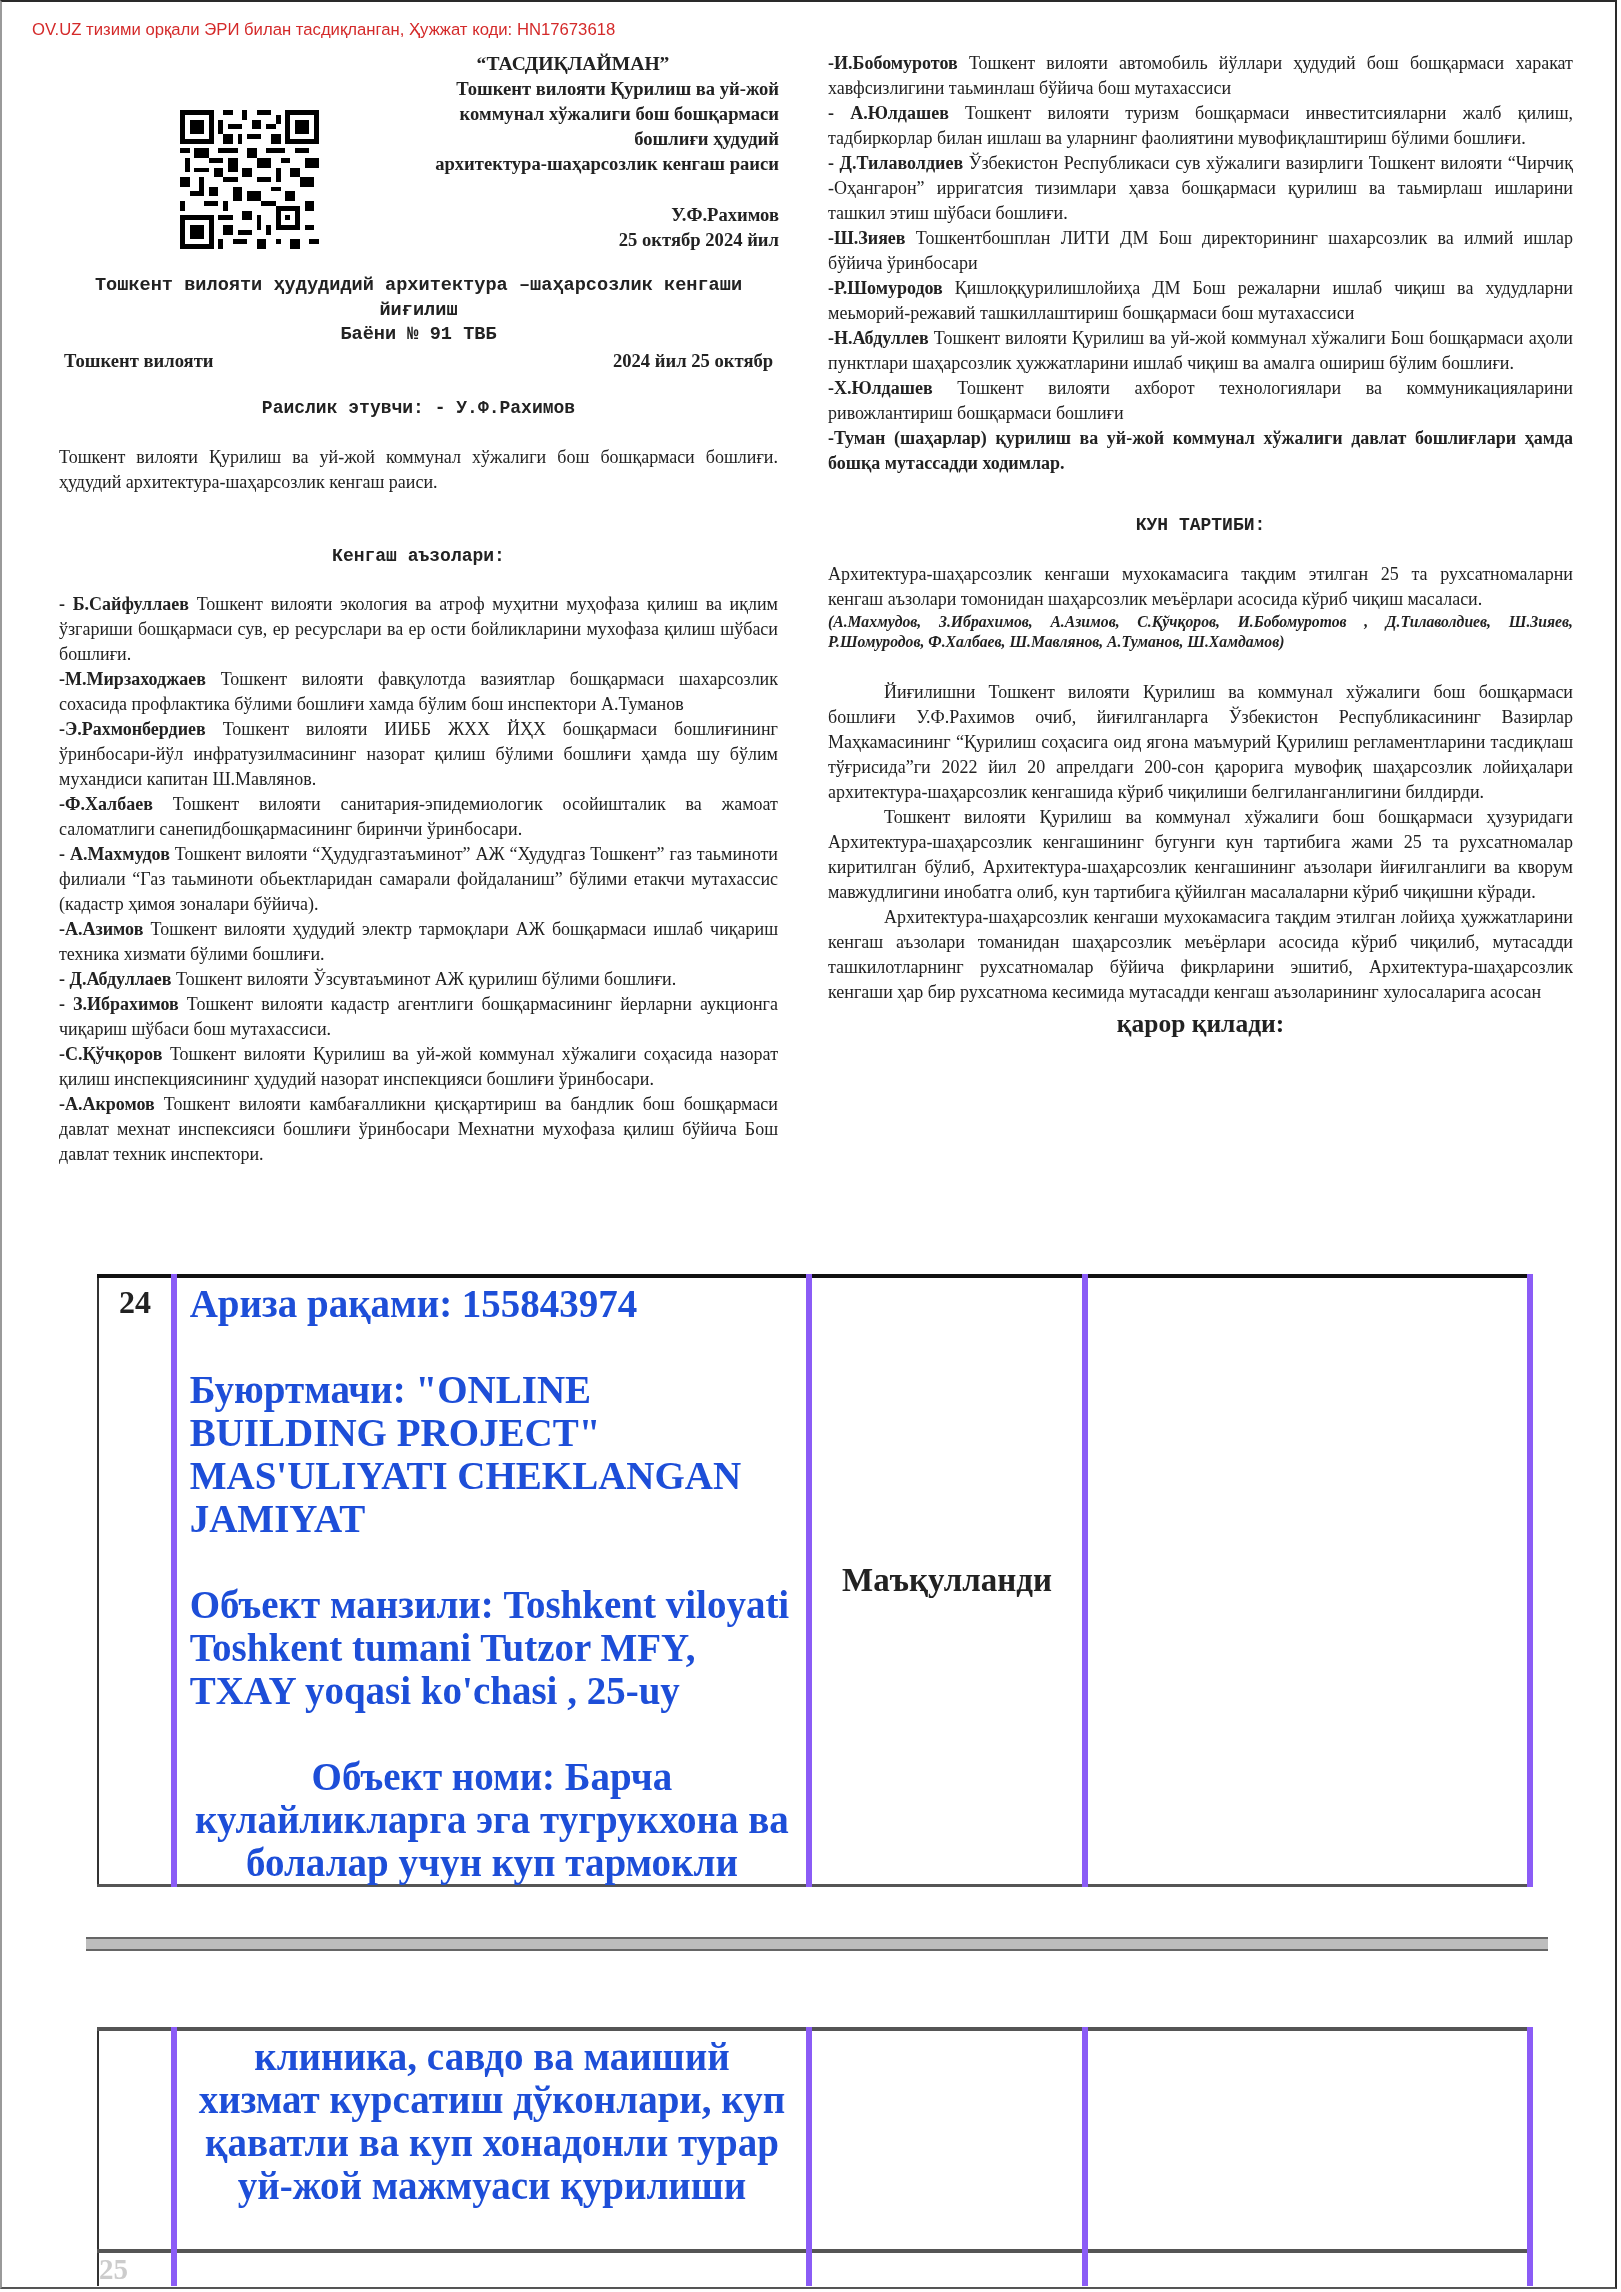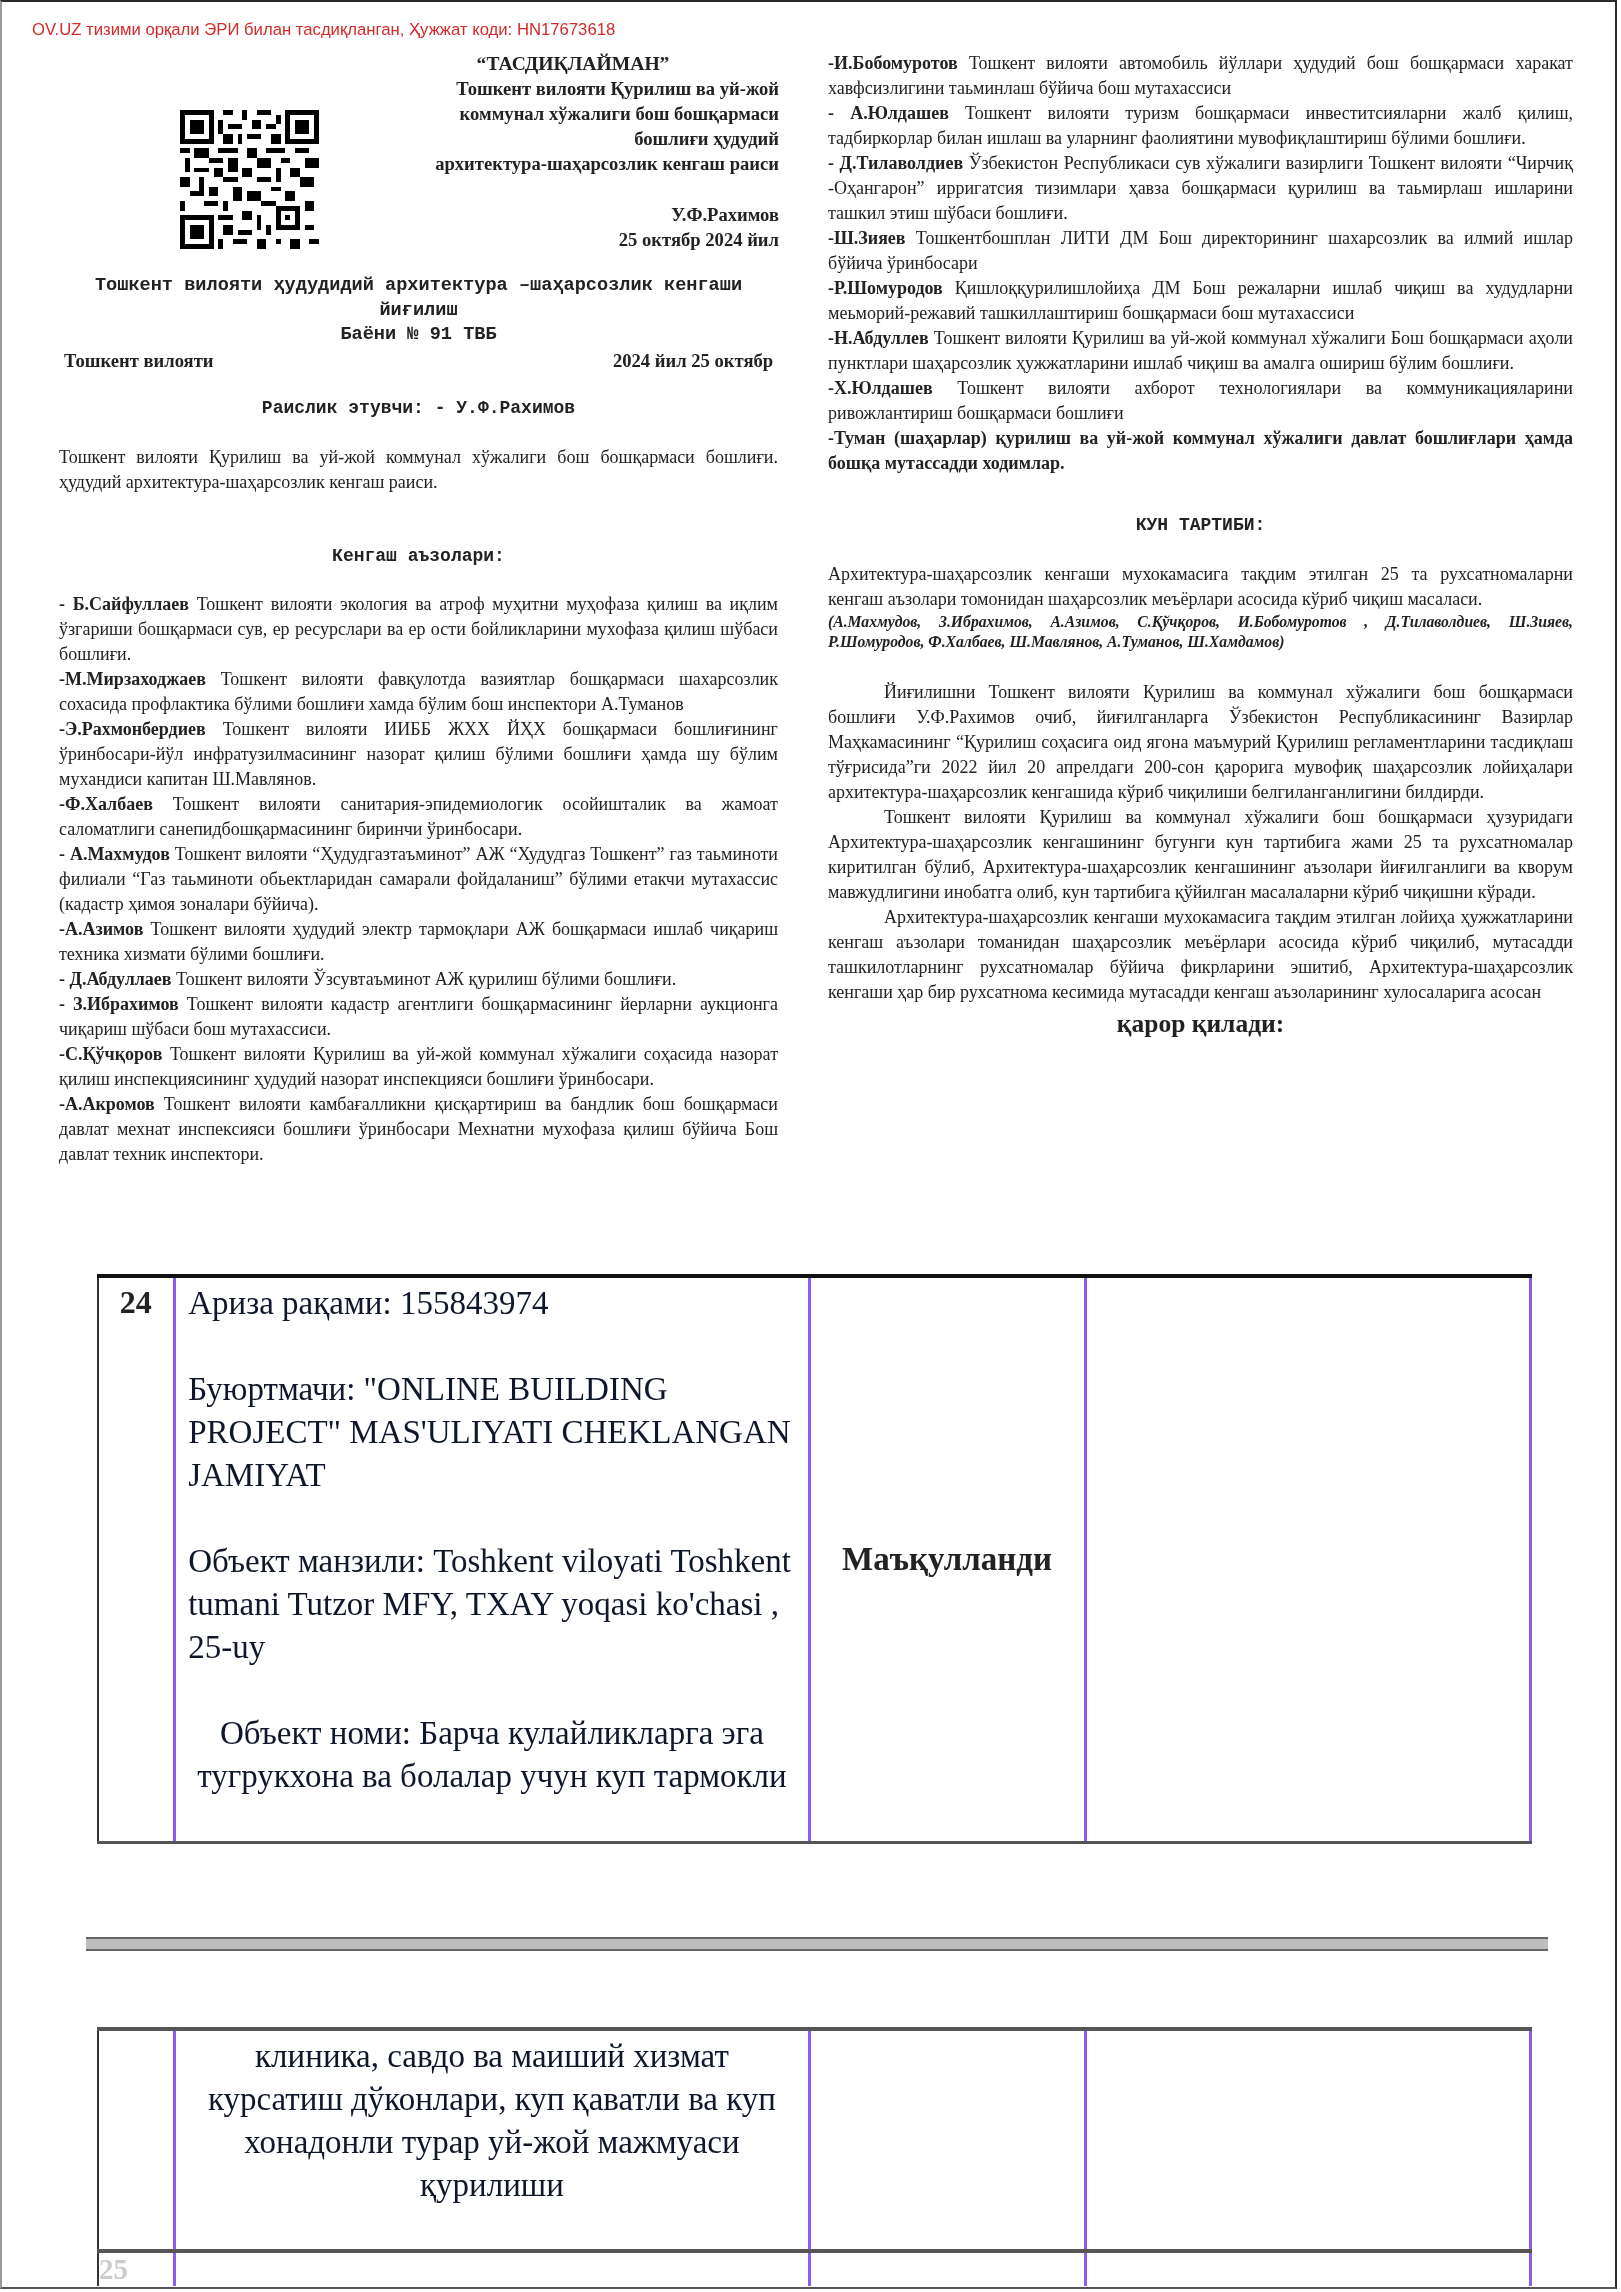--- a/index.html
+++ b/index.html
@@ -37,30 +37,30 @@
     .member b { font-weight: bold; }
     .indent { text-indent: 56px; text-align: justify; margin: 0; }
     .italic-list { font-style: italic; font-weight: bold; font-size: 15.7px; line-height: 20.6px; text-align: justify; }
     .decides { text-align: center; font-weight: bold; font-size: 25.5px; margin-top: 5.9px; }
 
     table.dec {
       position: absolute; border-collapse: collapse; table-layout: fixed;
       font-family: "Liberation Serif", "DejaVu Serif", serif;
     }
     table.dec td {
-      border-left: 2px solid #333; border-right: 3px solid #8b5cf6;
+      border-left: 2px solid #333; border-right: 6px solid #8b5cf6;
       vertical-align: top; padding: 0; margin-top: 20px;
     }
     .t1 { left: 97px; top: 1274px; width: 1433px; }
     .t1 tr.body td { border-top: 4.9px solid #111; border-bottom: 3.9px solid #555; height: 557px; }
     .t2 { left: 97px; top: 2027px; width: 1433px; }
     .t2 tr.body td { border-top: 4.9px solid #555; border-bottom: 4.9px solid #555; height: 214px; text-align: center; }
     .t2 tr.cut td { height: 27.4px; border-bottom: none; }
     .num { font-weight: bold; font-size: 32px; text-align: center; padding-top: 5.9px !important; }
-    .desc { font-weight: normal; font-size: 33px; line-height: 43px; padding: 3.9px 11.8px 0 12.7px !important; color: #0f172a; }
+    .desc { font-weight: bold; font-size: 39px; line-height: 43px; padding: 3.9px 11.8px 0 12.7px !important; color: #1d4ed8; }
     .desc p { margin: 0 0 43px 0; }
     .desc p:last-child { margin-bottom: 0; text-align: center; }
     .status { font-weight: bold; font-size: 33px; text-align: center; vertical-align: middle !important; }
     .divider {
       position: absolute; left: 86px; top: 1937px; width: 1462px; height: 9.8px;
       background: #bdbdbd; border-top: 2.9px solid #666; border-bottom: 2.9px solid #666;
     }
     .faded { color: #ccc; font-weight: bold; font-size: 29px; }
   </style>
 </head>

